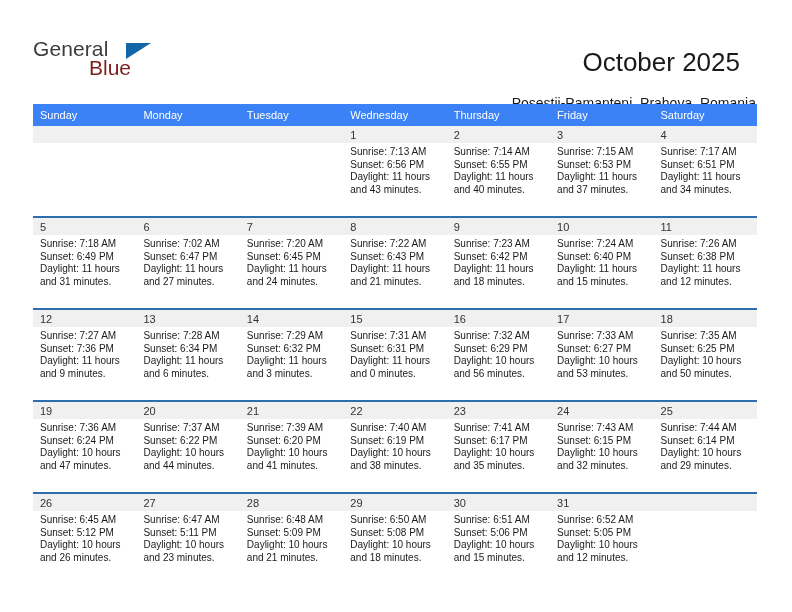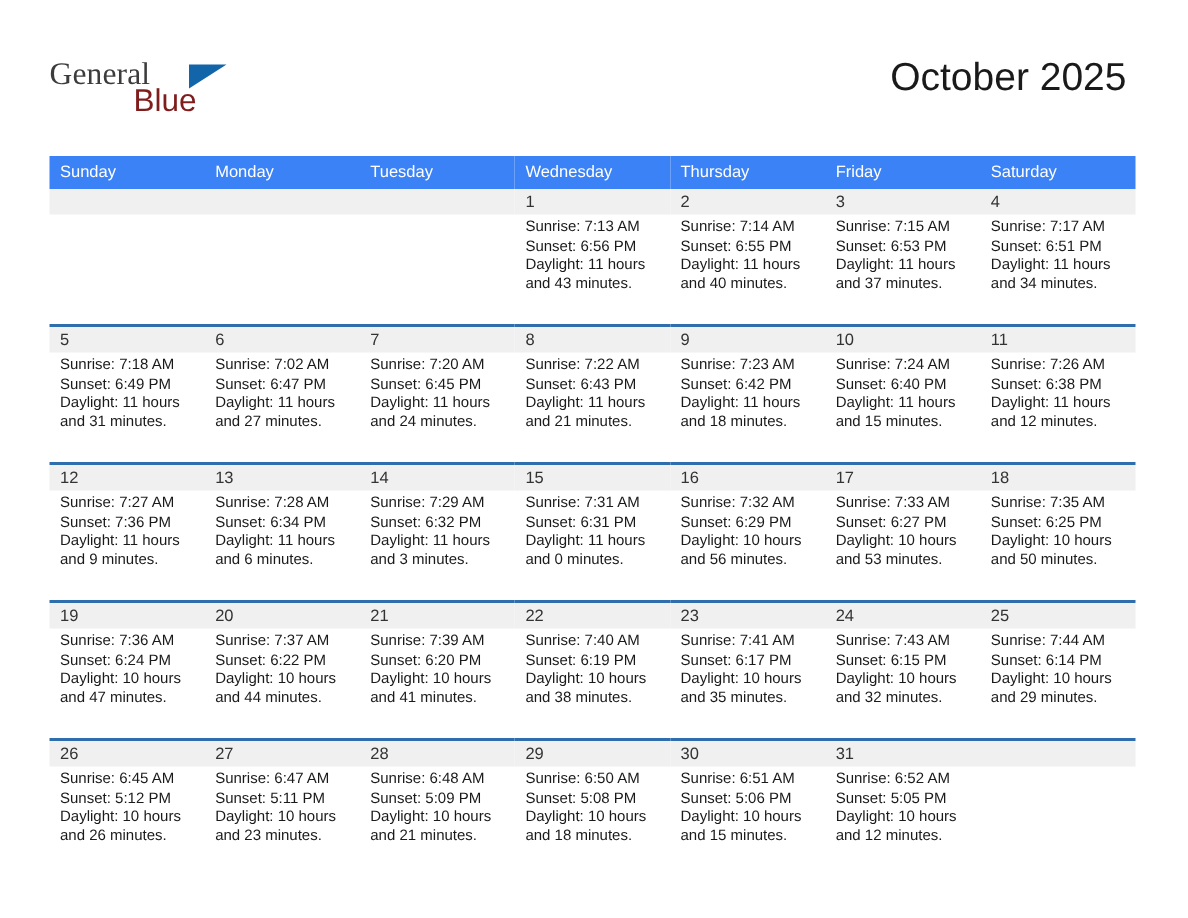--- a/index.html
+++ b/index.html
@@ -37,21 +37,21 @@
     height: 48px;
   }
   .logo-general {
     position: absolute;
     left: 0;
     top: 0;
     font-size: 21px;
     color: #3c3c3c;
     letter-spacing: 0.1px;
     line-height: 22px;
-    font-family: Liberation Serif, serif;
+    font-family: Liberation Sans, sans-serif;
   }
   .logo-blue {
     position: absolute;
     left: 56px;
     top: 19px;
     font-size: 21px;
     color: #7f1d1d;
     line-height: 22px;
     font-family: "Liberation Sans", sans-serif;
   }
@@ -69,21 +69,21 @@
     position: absolute;
     right: 36px;
     top: 30px;
     text-align: right;
   }
   .cal-title {
     font-size: 26px;
     color: #1a1a1a;
     line-height: 32px;
     font-weight: normal;
-    margin: 5px;
+    margin: 16px;
     font-family: "Liberation Sans", sans-serif;
   }
   .cal-subtitle {
     margin: 7px 0 0 0;
     font-size: 14px;
     color: #1a1a1a;
     line-height: 18px;
     font-weight: normal;
     font-family: "Liberation Sans", sans-serif;
   }
@@ -157,20 +157,21 @@
 
   <div class="header">
     <div class="logo">
       <span class="logo-general">General</span>
       <span class="logo-triangle"></span>
       <span class="logo-blue">Blue</span>
     </div>
 
     <div class="title-block">
       <h1 class="cal-title">October 2025</h1>
+      <h2 class="cal-subtitle">Posestii-Pamanteni, Prahova, Romania</h2>
     </div>
   </div>
 
   <div class="calendar">
     <table class="cal-table">
       <colgroup>
         <col>
           <col>
           <col>
           <col>

